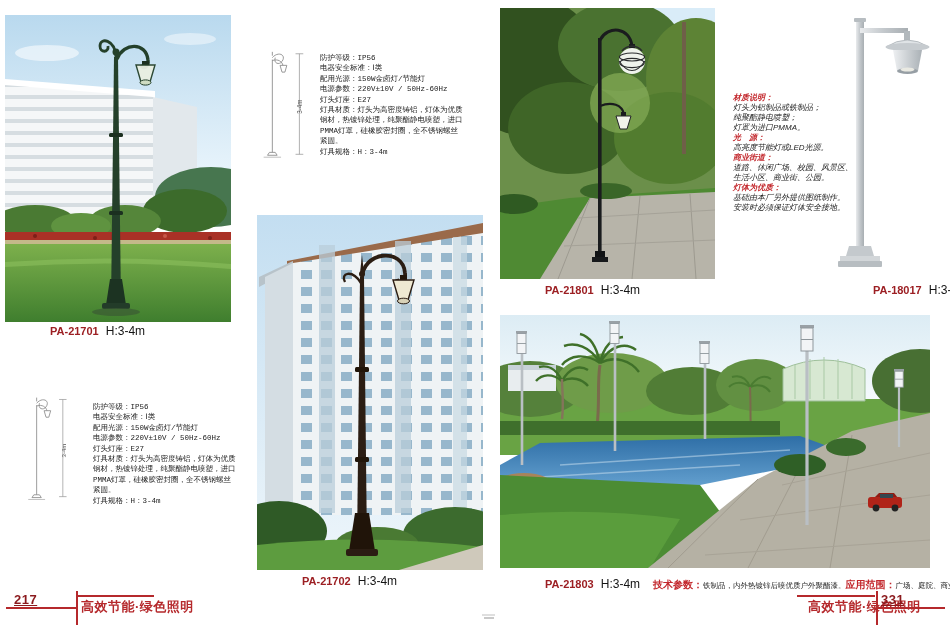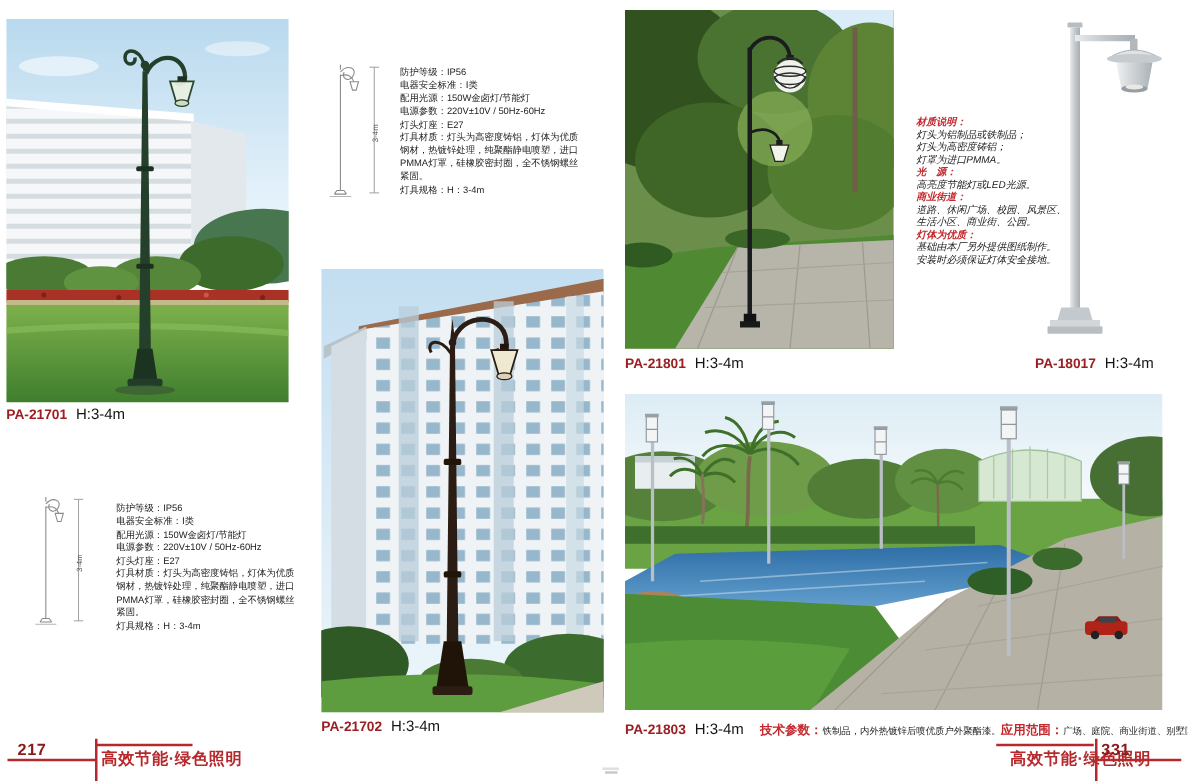--- a/index.html
+++ b/index.html
@@ -1,31 +1,31 @@
 <!DOCTYPE html>
 <html><head>
 <meta charset="utf-8">
 <style>
   html,body{margin:0;padding:0;background:#ffffff;}
   .canvas{
     position:relative;width:950px;height:625px;background:#ffffff;
     font-family:"Liberation Sans","DejaVu Sans",sans-serif;overflow:hidden;
   }
   .abs{position:absolute;}
-  .caption{display:flex;gap:7px;align-items:baseline;white-space:nowrap;}
+  .caption{display:flex;gap:7px;align-items:baseline;white-space:nowrap;margin-left:45px;}
   .code{font-size:11px;font-weight:bold;color:#9c1f23;}
   .ht{font-size:12px;color:#141414;}
-  .spec-block{width:160px;}
+  .spec-block{width:160px;font-family:Liberation Mono, monospace;}
   .spec-line{font-size:7.5px;line-height:10.4px;color:#1c1c1c;white-space:nowrap;}
   .info-block{width:140px;}
   .info-line{font-size:8px;line-height:10px;color:#1c1c1c;white-space:nowrap;font-style:italic;}
   .info-head{color:#c3282d;font-weight:bold;}
   .note-label{font-size:10px;color:#c3282d;font-weight:bold;}
   .note-text{font-size:7.5px;color:#1c1c1c;}
-  .footer-num{font-size:13px;font-weight:bold;color:#8b1a1d;letter-spacing:.5px;}
+  .footer-num{font-size:13px;font-weight:bold;color:#8b1a1d;letter-spacing:.5px;text-decoration:underline;}
   .footer-slogan{font-size:13px;font-weight:bold;color:#b5292c;letter-spacing:.5px;}
   .redline{background:#b5292c;}
   .gutterline{background:#c9c9c9;}
   svg{display:block;}
 </style>
 </head>
 <body>
 
 <div class="canvas">
 
@@ -225,21 +225,21 @@
   </svg>
 
   <div class="abs caption" style="left:500px;top:283px">
     <span class="code">PA-21801</span>
     <span class="ht">H:3-4m</span>
   </div>
 
   <div class="abs info-block" style="left:733px;top:93px">
     <div class="info-line info-head">材质说明：</div>
     <div class="info-line">灯头为铝制品或铁制品；</div>
-    <div class="info-line">灯头为高密度铸铝；</div>
+    <div class="info-line">纯聚酯静电喷塑；</div>
     <div class="info-line">灯罩为进口PMMA。</div>
     <div class="info-line info-head">光　源：</div>
     <div class="info-line">高亮度节能灯或LED光源。</div>
     <div class="info-line info-head">商业街道：</div>
     <div class="info-line">道路、休闲广场、校园、风景区、</div>
     <div class="info-line">生活小区、商业街、公园。</div>
     <div class="info-line info-head">灯体为优质：</div>
     <div class="info-line">基础由本厂另外提供图纸制作。</div>
     <div class="info-line">安装时必须保证灯体安全接地。</div>
   </div>

